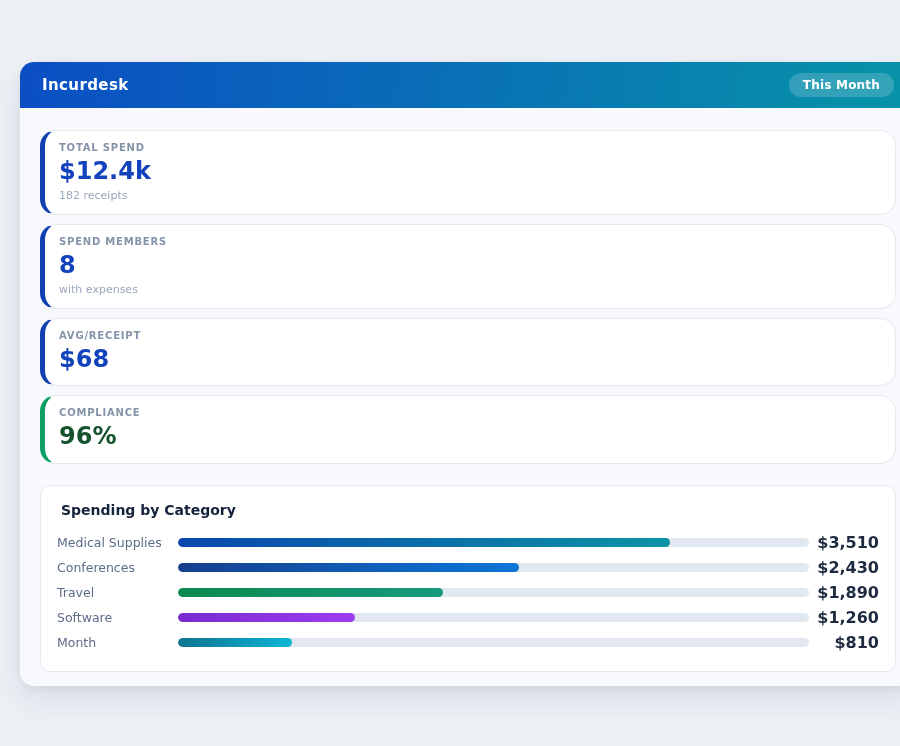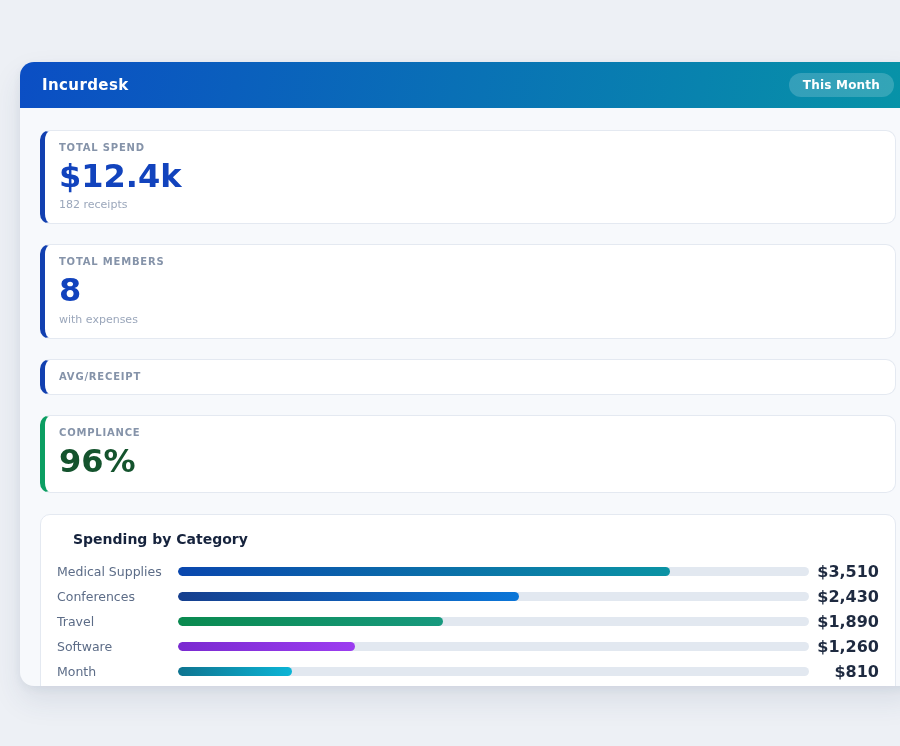--- a/index.html
+++ b/index.html
@@ -31,40 +31,40 @@
     color: #ffffff; font-size: 12px; font-weight: bold;
     background: rgba(255,255,255,.18);
     padding: 5px 14px; border-radius: 999px;
     letter-spacing: .2px;
   }
   .panel-body { padding: 22px 20px 20px; }
   .stat-card {
     background: #ffffff;
     border: 1px solid #e4e9f1;
     border-left-width: 5px;
-    border-radius: 10px;
+    border-radius: 16px;
     padding: 11px 18px 12px 14px;
-    margin-bottom: 20px;
+    margin-bottom: 9px;
   }
   .stat-label {
     font-size: 10px; font-weight: bold; color: #8593a9; letter-spacing: .8px;
   }
   .stat-value {
-    font-size: 32px; font-weight: bold; margin-top: 4px; line-height: 1.2;
+    font-size: 24px; font-weight: bold; margin-top: 4px; line-height: 1.2;
   }
   .stat-sub { font-size: 11px; color: #9ba7bb; margin-top: 3px; }
   .chart-card {
     background: #ffffff;
     border: 1px solid #e4e9f1;
     border-radius: 10px;
     padding: 14px 16px 16px;
     margin-top: 21px;
   }
   .chart-title {
-    font-size: 14px; font-weight: bold; color: #16233d; margin: 2px 16px 12px;
+    font-size: 14px; font-weight: bold; color: #16233d; margin: 2px 4px 12px;
   }
   .chart-row {
     display: grid; grid-template-columns: 121px 1fr 70px;
     align-items: center; height: 25px;
   }
   .row-label { font-size: 12.5px; color: #5c6c87; }
   .bar-track {
     height: 9px; background: #e2e8f0; border-radius: 5px;
     position: relative; overflow: hidden;
   }
@@ -83,27 +83,28 @@
 
   <div class="panel-body">
 
     <div class="stat-card" style="border-left-color: rgb(18, 64, 176);">
       <div class="stat-label">TOTAL SPEND</div>
       <div class="stat-value" style="color: rgb(18, 67, 189);">$12.4k</div>
       <div class="stat-sub">182 receipts</div>
     </div>
 
     <div class="stat-card" style="border-left-color: rgb(18, 64, 176);">
-      <div class="stat-label">TOTAL MEMBERS</div>
+      <div class="stat-label">SPEND MEMBERS</div>
       <div class="stat-value" style="color: rgb(18, 67, 189);">8</div>
       <div class="stat-sub">with expenses</div>
     </div>
 
     <div class="stat-card" style="border-left-color: rgb(18, 64, 176);">
       <div class="stat-label">AVG/RECEIPT</div>
+      <div class="stat-value" style="color: rgb(18, 67, 189);">$68</div>
     </div>
 
     <div class="stat-card" style="border-left-color: rgb(11, 158, 98);">
       <div class="stat-label">COMPLIANCE</div>
       <div class="stat-value" style="color: #14532d;">96%</div>
     </div>
 
     <div class="chart-card">
       <div class="chart-title">Spending by Category</div>
 

